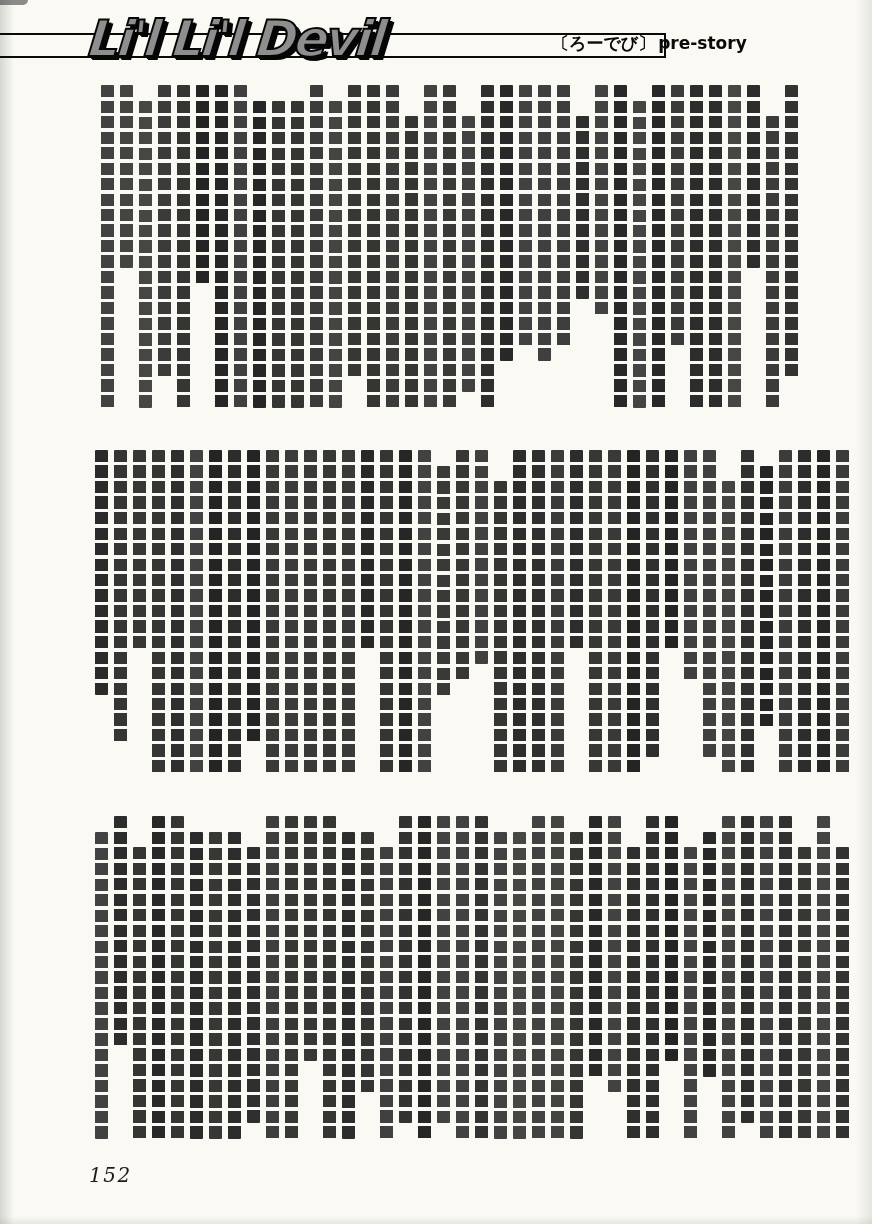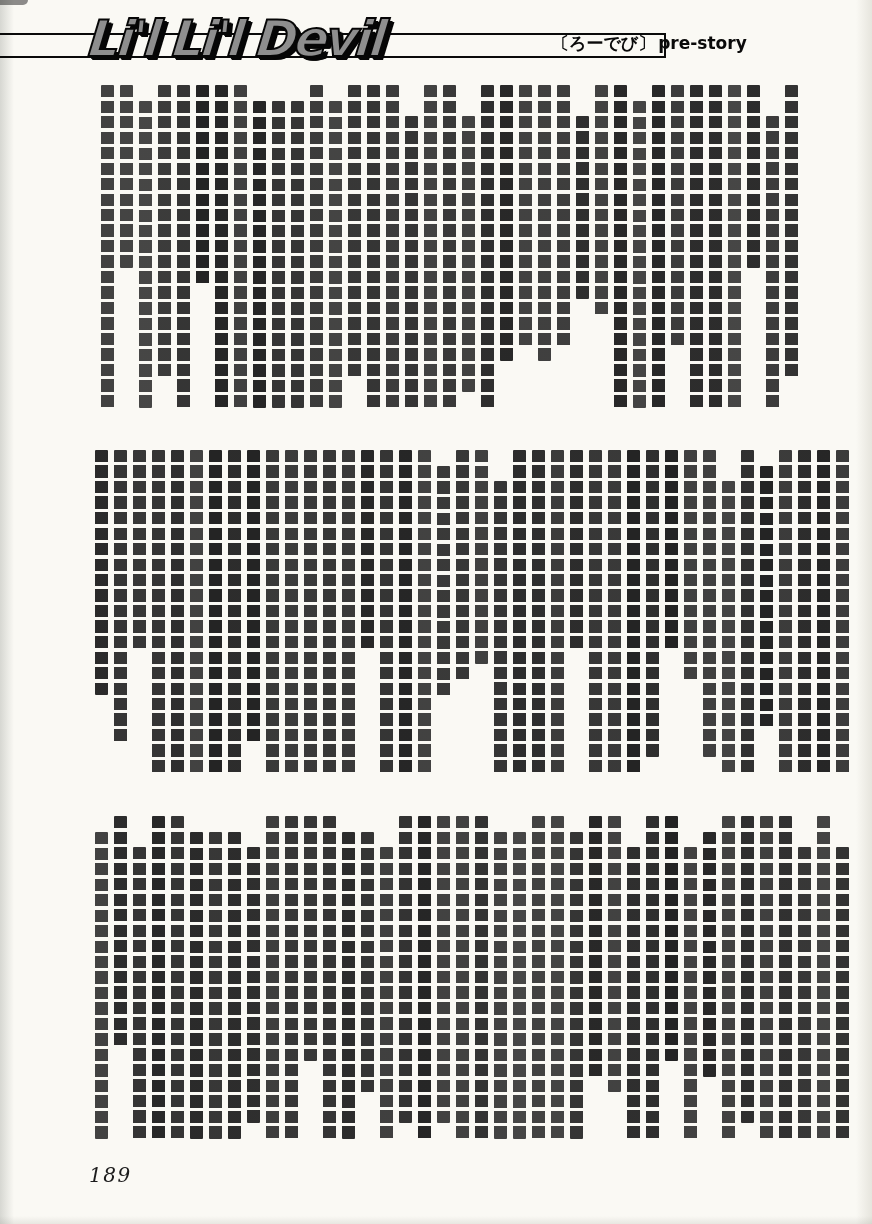--- a/index.html
+++ b/index.html
@@ -187,15 +187,15 @@
         <div class="col" style="margin-top: 16px; height: 307px; opacity: 0.91;"></div>
         <div class="col" style="margin-top: 16px; height: 307px; opacity: 0.97;"></div>
         <div class="col" style="margin-top: 0px; height: 322.5px; opacity: 0.92;"></div>
         <div class="col" style="margin-top: 0px; height: 322.5px; opacity: 0.98;"></div>
         <div class="col" style="margin-top: 31px; height: 291.5px; opacity: 0.92;"></div>
         <div class="col" style="margin-top: 0px; height: 229.5px; opacity: 0.96;"></div>
         <div class="col" style="margin-top: 16px; height: 307px; opacity: 0.86;"></div>
       </section>
   </main>
 
-  <div class="page-number">189</div>
+  <div class="page-number">152</div>
 
 </div>
 
 </body></html>

